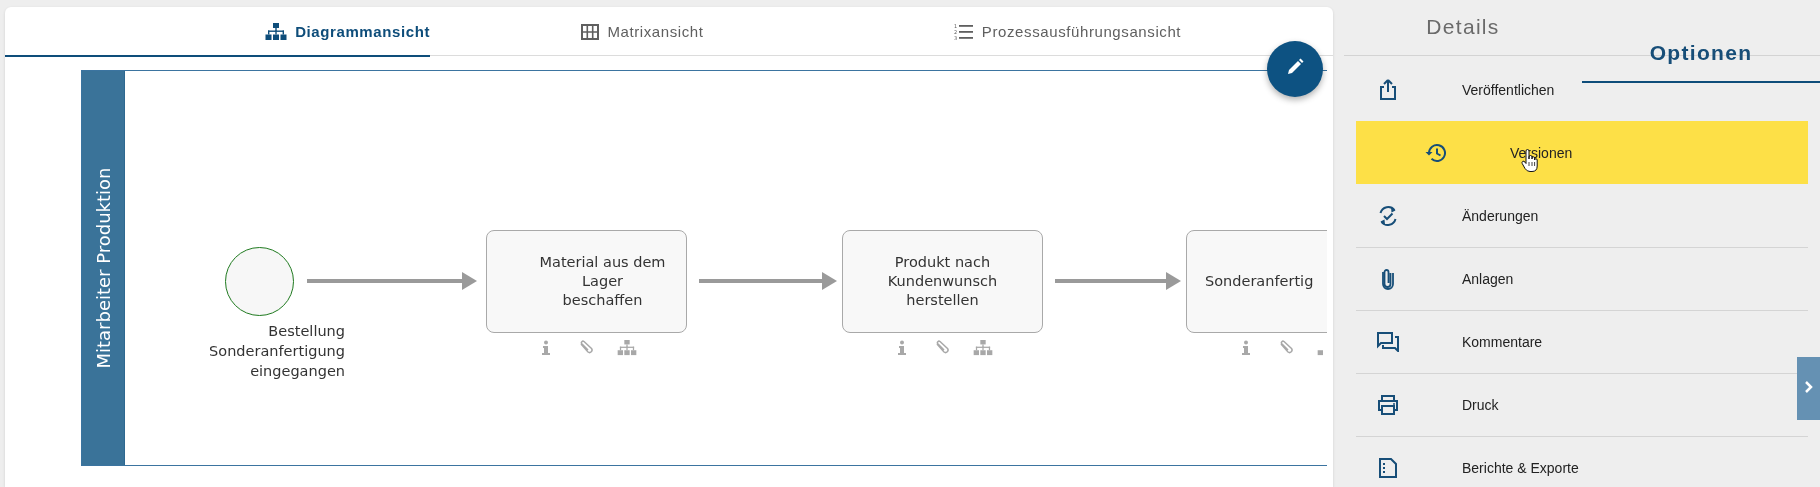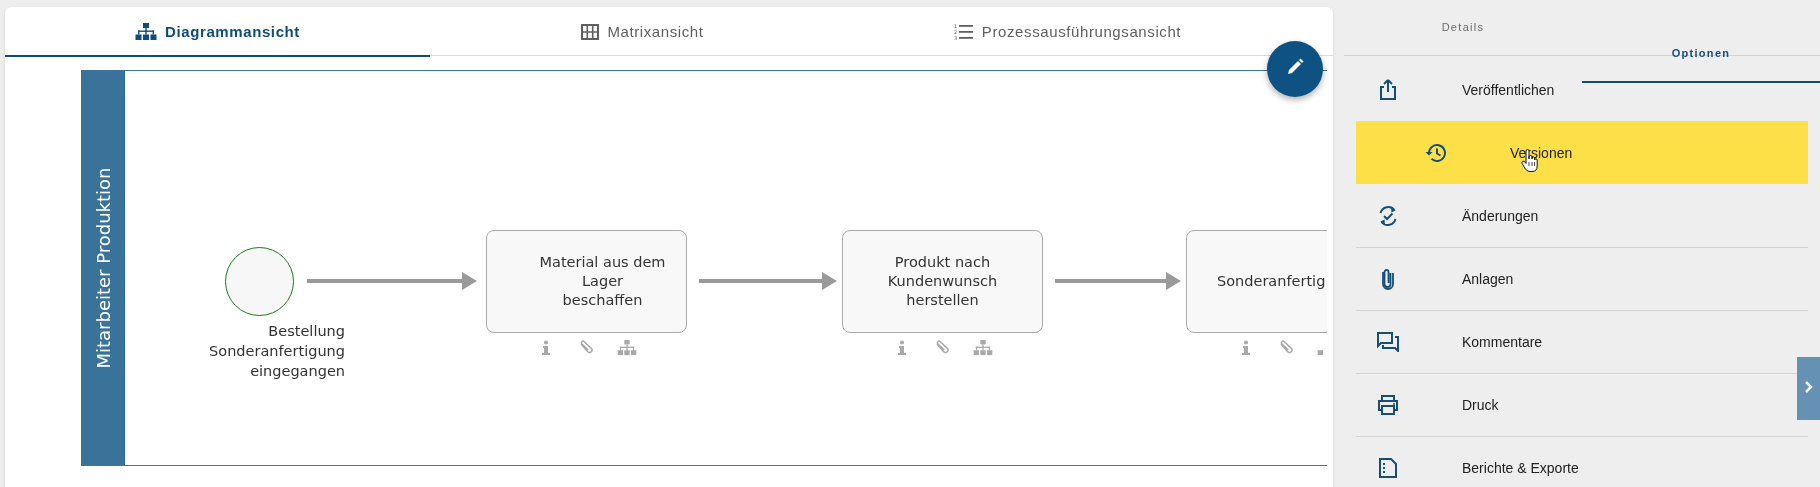--- a/index.html
+++ b/index.html
@@ -1,39 +1,39 @@
 <!DOCTYPE html>
 <html><head>
 <meta charset="utf-8">
 <style>
   * { box-sizing: border-box; margin: 0; padding: 0; }
   html, body { width: 1820px; height: 487px; overflow: hidden; background: #eeeeee; font-family: "Liberation Sans", sans-serif; }
   .main-card { position: absolute; left: 5px; top: 7px; width: 1328px; height: 480px; background: #ffffff; border-radius: 6px 6px 0 0; box-shadow: 0 1px 3px rgba(0,0,0,0.12); overflow: hidden; }
   .view-tabs { position: absolute; left: 0; top: 0; width: 1328px; height: 49px; border-bottom: 1px solid #dcdcdc; display: flex; }
   .view-tab { width: 425px; height: 49px; display: flex; align-items: center; justify-content: center; gap: 8px; font-size: 15px; letter-spacing: 0.6px; color: #5f5f5f; cursor: pointer; position: relative; }
-  .view-tab.active { color: #0e4d7a; font-weight: bold; }
+  .view-tab.active { color: #0e4d7a; font-weight: bold; justify-content: flex-end; }
   .view-tab.active::after { content: ""; position: absolute; left: 0; bottom: -1px; width: 100%; height: 2px; background: #0e4d7a; }
   .view-tab svg { display: block; }
   .canvas { position: absolute; left: 0; top: 50px; width: 1328px; height: 430px; overflow: hidden; }
   .lane { position: absolute; left: 76px; top: 13px; width: 1250px; height: 396px; border: 1.5px solid #3b74a0; border-right: none; }
   .lane-header { position: absolute; left: 0; top: 0; width: 43px; height: 100%; background: #3a7399; border-right: 1.5px solid #2e6890; }
   .lane-title { position: absolute; left: 50%; top: 50%; transform: translate(-50%, -50%) rotate(-90deg); white-space: nowrap; color: #ffffff; font-family: "DejaVu Sans", sans-serif; font-size: 18px; }
   .start-event { position: absolute; left: 220px; top: 190px; width: 69px; height: 69px; border-radius: 50%; border: 1.5px solid #1f7a1f; background: #f7f7f7; }
   .event-label { position: absolute; left: 170px; top: 264px; width: 170px; text-align: right; font-family: "DejaVu Sans", sans-serif; font-size: 14.5px; line-height: 20px; color: #333; }
   .task { position: absolute; top: 173px; width: 201px; height: 103px; border: 1.5px solid #a9a9a9; border-radius: 8px; background: #f8f8f8; display: flex; align-items: center; justify-content: center; text-align: center; font-family: "DejaVu Sans", sans-serif; font-size: 14.5px; line-height: 19px; color: #333; padding: 0 8px; cursor: pointer; white-space: pre-line; }
-  .task.clip { justify-content: flex-start; padding-left: 30px; white-space: nowrap; overflow: hidden; }
+  .task.clip { justify-content: flex-start; padding-left: 18px; white-space: nowrap; overflow: hidden; }
   .task-icons { position: absolute; top: 283px; display: flex; gap: 22px; }
   .task-icons span { display: block; width: 18px; height: 16px; cursor: pointer; }
   .flow { position: absolute; height: 4px; background: #9a9a9a; top: 222px; }
   .flow::after { content: ""; position: absolute; right: -14px; top: -7px; border-left: 15px solid #9a9a9a; border-top: 9px solid transparent; border-bottom: 9px solid transparent; }
   .fab { position: absolute; left: 1262px; top: 34px; width: 56px; height: 56px; border-radius: 50%; background: #0d5282; box-shadow: 0 3px 6px rgba(0,0,0,0.3); display: flex; align-items: center; justify-content: center; cursor: pointer; }
 
   .side-panel { position: absolute; left: 1344px; top: 0; width: 476px; height: 487px; background: #eeeeee; }
   .side-tabs { position: absolute; left: 0; top: 0; width: 476px; height: 56px; border-bottom: 1px solid #d3d3d3; display: flex; }
-  .side-tab { width: 50%; height: 56px; display: flex; align-items: center; justify-content: center; font-size: 11px; letter-spacing: 1.3px; color: #6a6a6a; cursor: pointer; position: relative; padding-bottom: 3px; }
+  .side-tab { width: 50%; height: 56px; display: flex; align-items: center; justify-content: center; font-size: 21px; letter-spacing: 1.3px; color: #6a6a6a; cursor: pointer; position: relative; padding-bottom: 3px; }
   .side-tab.active { color: #174e78; font-weight: bold; margin-top: 26px; }
   .side-tab.active::after { content: ""; position: absolute; left: 0; bottom: -1px; width: 100%; height: 2px; background: #0e4d7a; }
   .menu { position: absolute; left: 12px; top: 58px; width: 452px; }
   .menu-item { height: 63px; display: flex; align-items: center; cursor: pointer; position: relative; }
   .menu-item.hover { background: #fde047; padding-left: 48px; }
   .menu-item.divider { border-top: 1px solid #d4d4d4; }
   .menu-icon { width: 24px; height: 24px; margin-left: 20px; display: flex; align-items: center; justify-content: center; }
   .menu-label { margin-left: 62px; font-size: 14px; color: #222; }
   .cursor-hand { position: absolute; left: 165px; top: 28px; }
   .collapse-tab { position: absolute; left: 1797px; top: 357px; width: 23px; height: 63px; background: #6591b3; display: flex; align-items: center; justify-content: center; cursor: pointer; }

